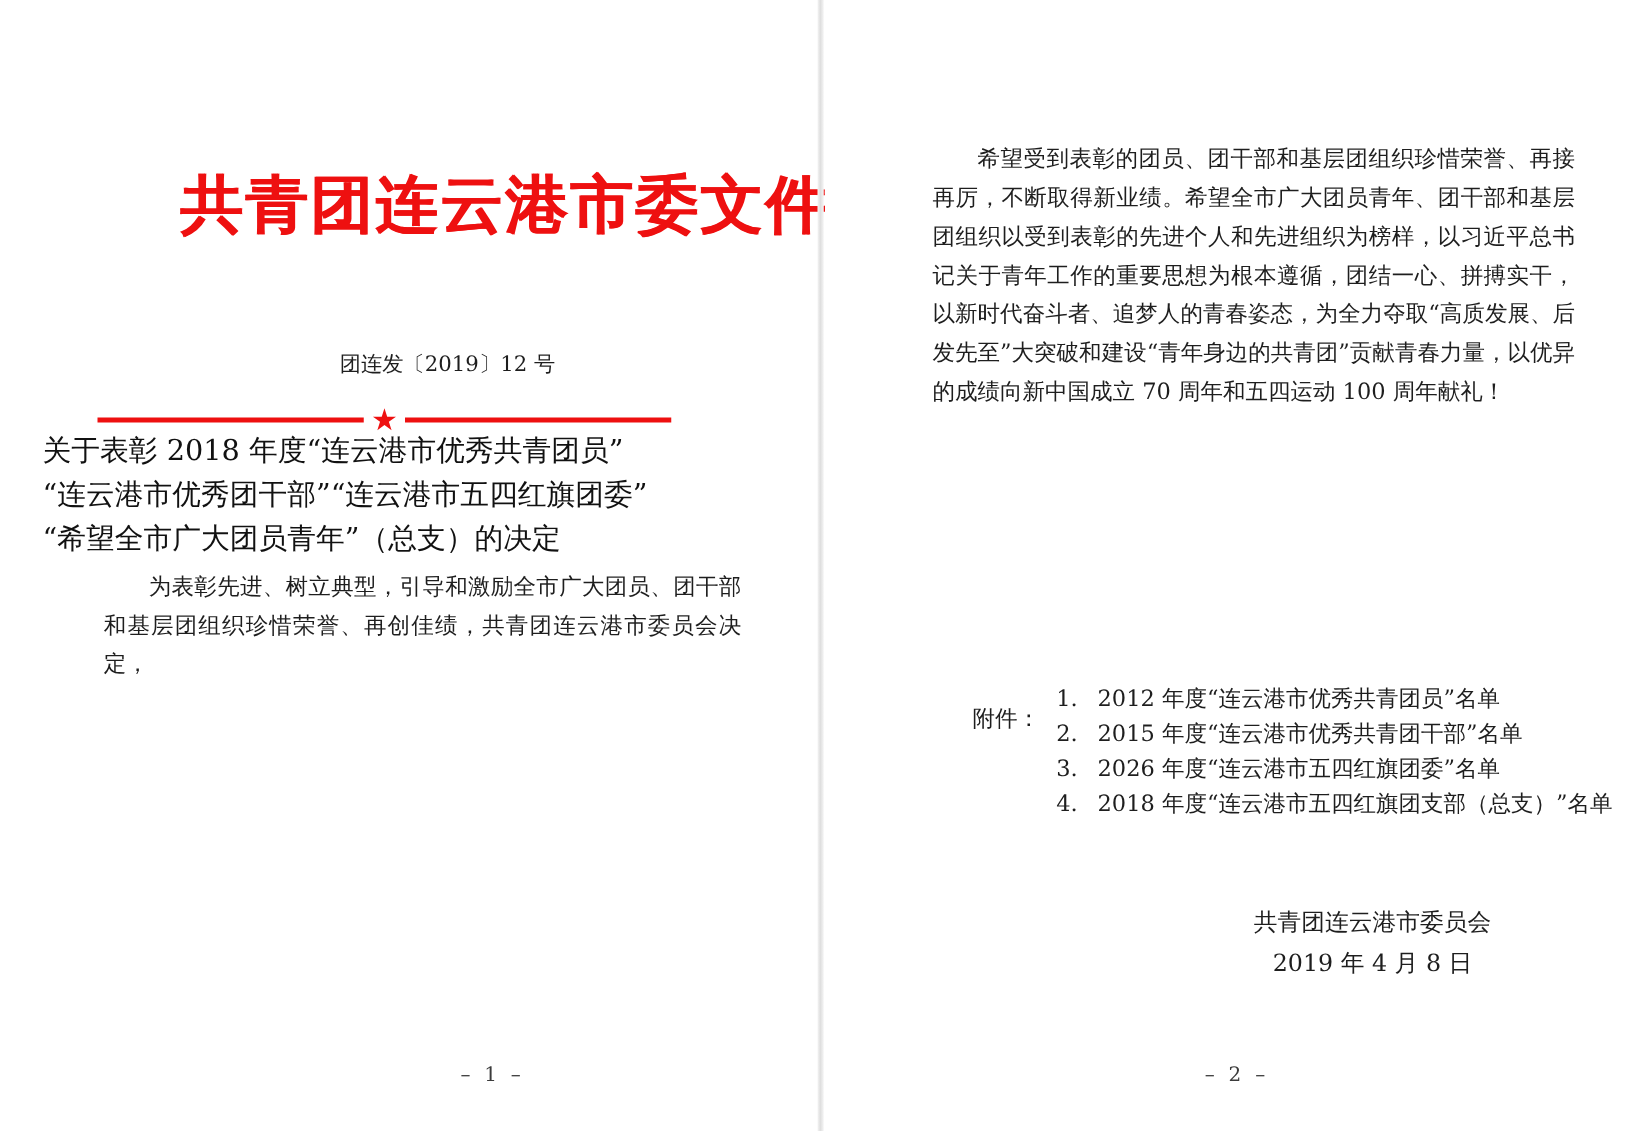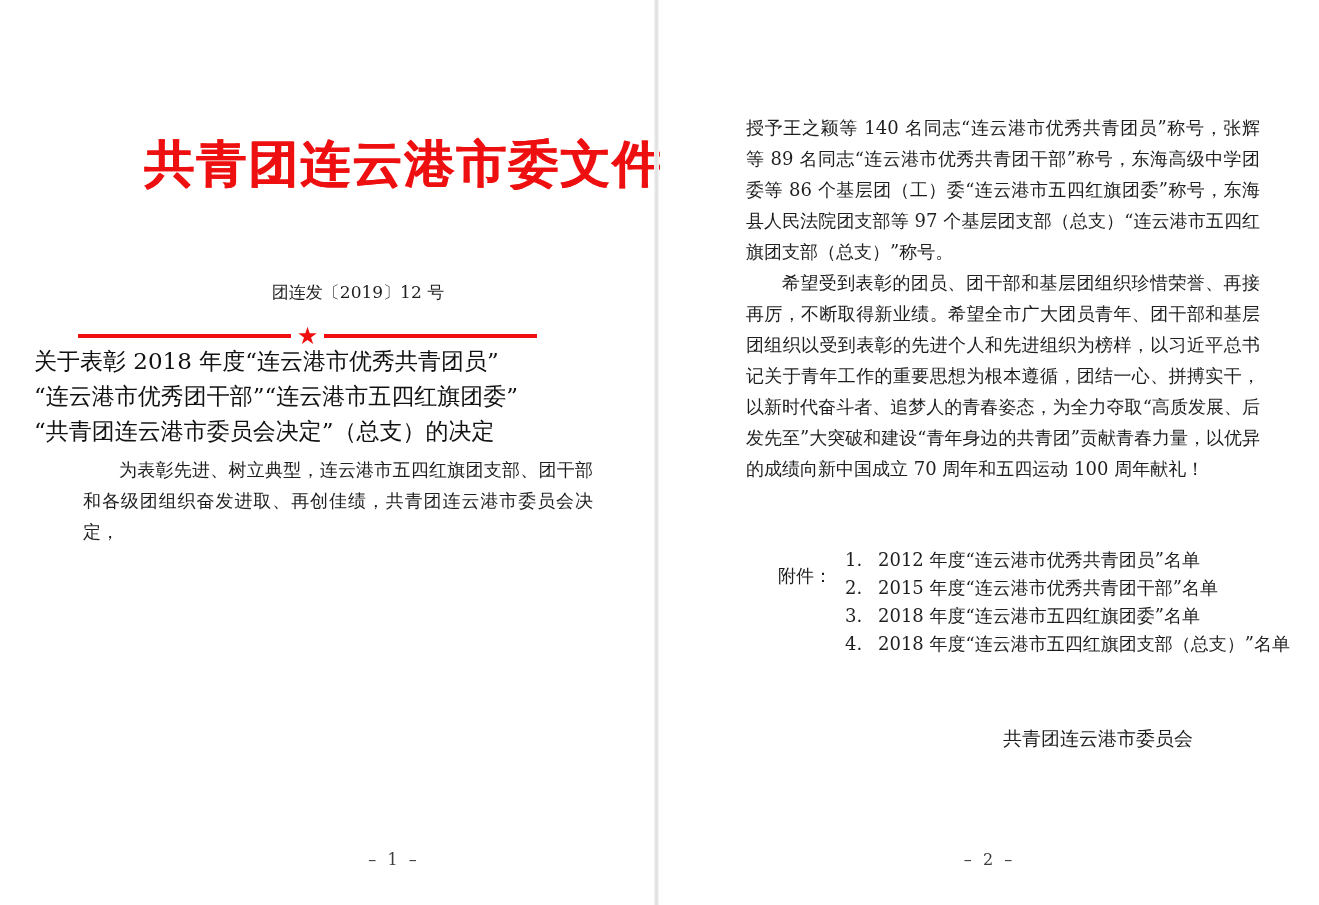--- a/index.html
+++ b/index.html
@@ -82,55 +82,55 @@
 
   <div class="red-rule">
     <span class="rule-seg"></span>
     <span class="rule-star">★</span>
     <span class="rule-seg"></span>
   </div>
 
   <div class="doc-title">
     <div>关于表彰 2018 年度“连云港市优秀共青团员”</div>
     <div>“连云港市优秀团干部”“连云港市五四红旗团委”</div>
-    <div>“共青团连云港市委员会决定”（总支）的决定</div>
+    <div>“希望全市广大团员青年”（总支）的决定</div>
   </div>
 
   <div class="body-flow">
-    <p>为表彰先进、树立典型，连云港市五四红旗团支部、团干部和各级团组织奋发进取、再创佳绩，共青团连云港市委员会决定，</p>
+    <p>为表彰先进、树立典型，引导和激励全市广大团员、团干部和基层团组织珍惜荣誉、再创佳绩，共青团连云港市委员会决定，</p>
   </div>
 
   <div class="page-number">– 1 –</div>
 </div>
 
 <div class="page-divider"></div>
 
 <div class="page" id="page2">
 
   <div class="body-flow">
-    <p class="no-indent">授予王之颖等 140 名同志“连云港市优秀共青团员”称号，张辉等 89 名同志“连云港市优秀共青团干部”称号，东海高级中学团委等 86 个基层团（工）委“连云港市五四红旗团委”称号，东海县人民法院团支部等 97 个基层团支部（总支）“连云港市五四红旗团支部（总支）”称号。</p>
     <p>希望受到表彰的团员、团干部和基层团组织珍惜荣誉、再接再厉，不断取得新业绩。希望全市广大团员青年、团干部和基层团组织以受到表彰的先进个人和先进组织为榜样，以习近平总书记关于青年工作的重要思想为根本遵循，团结一心、拼搏实干，以新时代奋斗者、追梦人的青春姿态，为全力夺取“高质发展、后发先至”大突破和建设“青年身边的共青团”贡献青春力量，以优异的成绩向新中国成立 70 周年和五四运动 100 周年献礼！</p>
   </div>
 
   <div class="attachments">
     <span class="attach-label">附件：</span>
     <div class="attach-rows">
       <div class="attach-row">
         <span class="attach-num">1.</span><span>2012 年度“连云港市优秀共青团员”名单</span>
       </div>
       <div class="attach-row">
         <span class="attach-num">2.</span><span>2015 年度“连云港市优秀共青团干部”名单</span>
       </div>
       <div class="attach-row">
-        <span class="attach-num">3.</span><span>2018 年度“连云港市五四红旗团委”名单</span>
+        <span class="attach-num">3.</span><span>2026 年度“连云港市五四红旗团委”名单</span>
       </div>
       <div class="attach-row">
         <span class="attach-num">4.</span><span>2018 年度“连云港市五四红旗团支部（总支）”名单</span>
       </div>
     </div>
   </div>
 
   <div class="signature-block">
     <div>共青团连云港市委员会</div>
+    <div>2019 年 4 月 8 日</div>
   </div>
 
   <div class="page-number">– 2 –</div>
 </div>
 
 </body></html>

